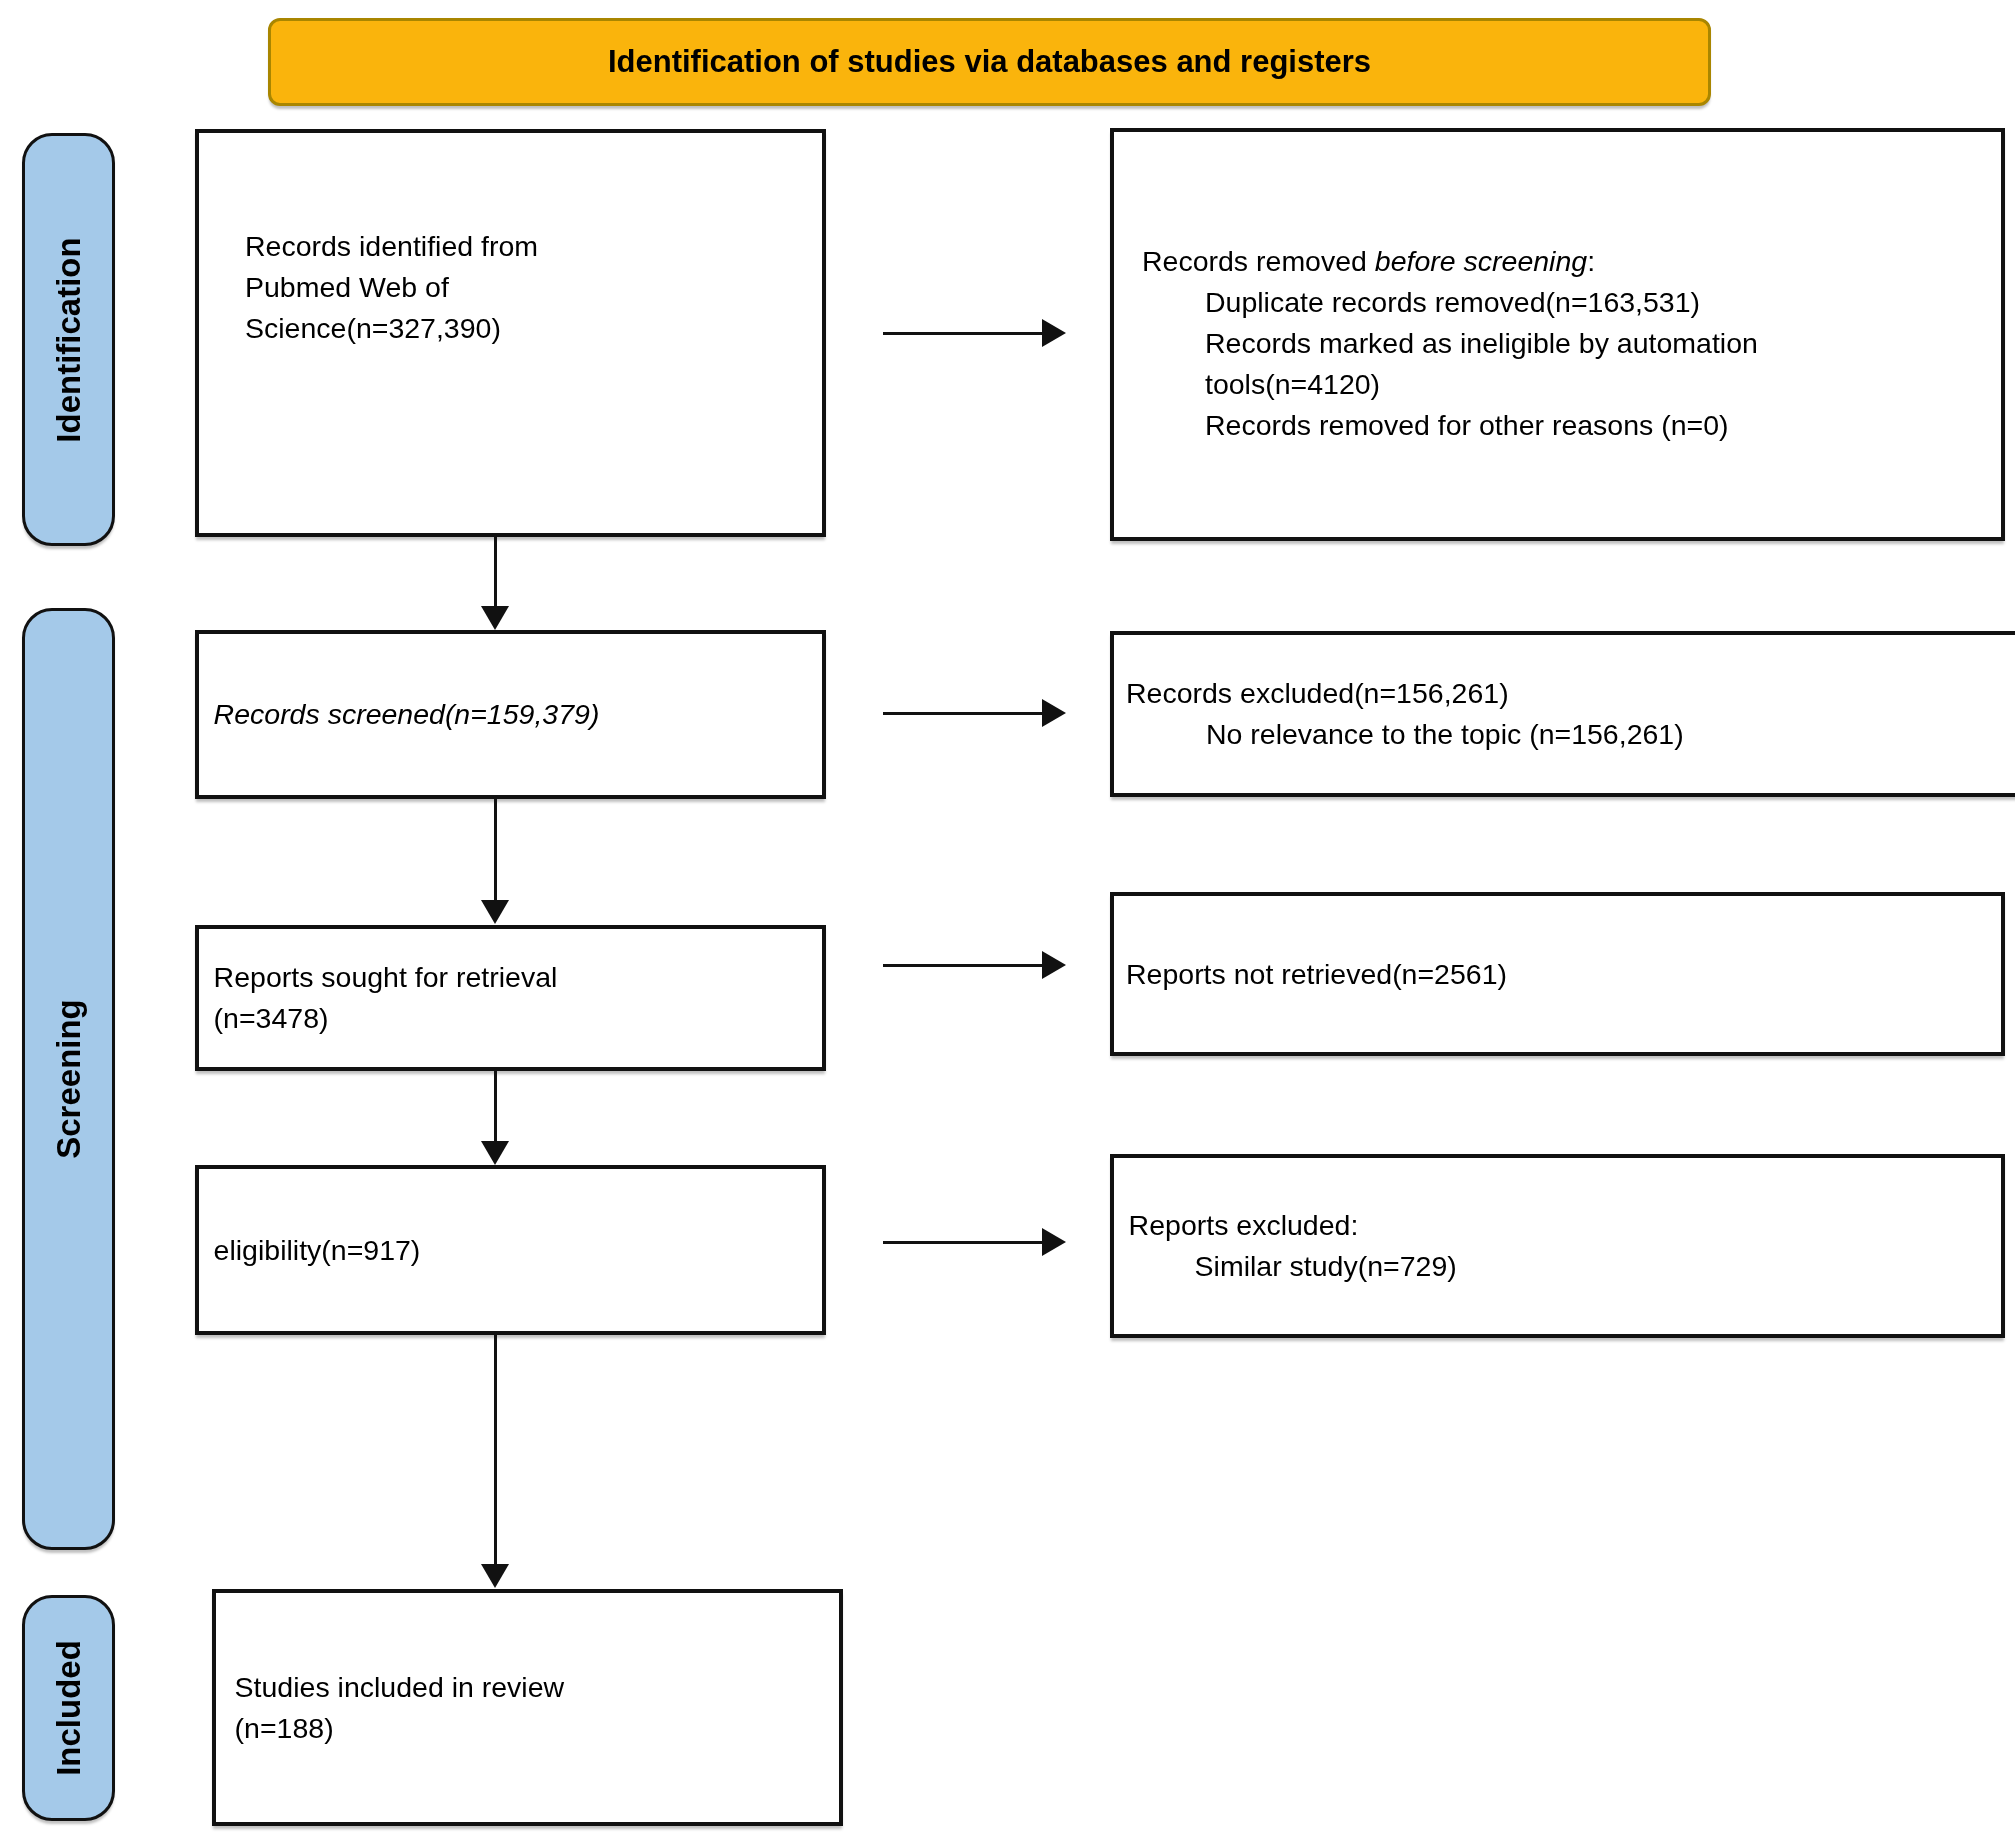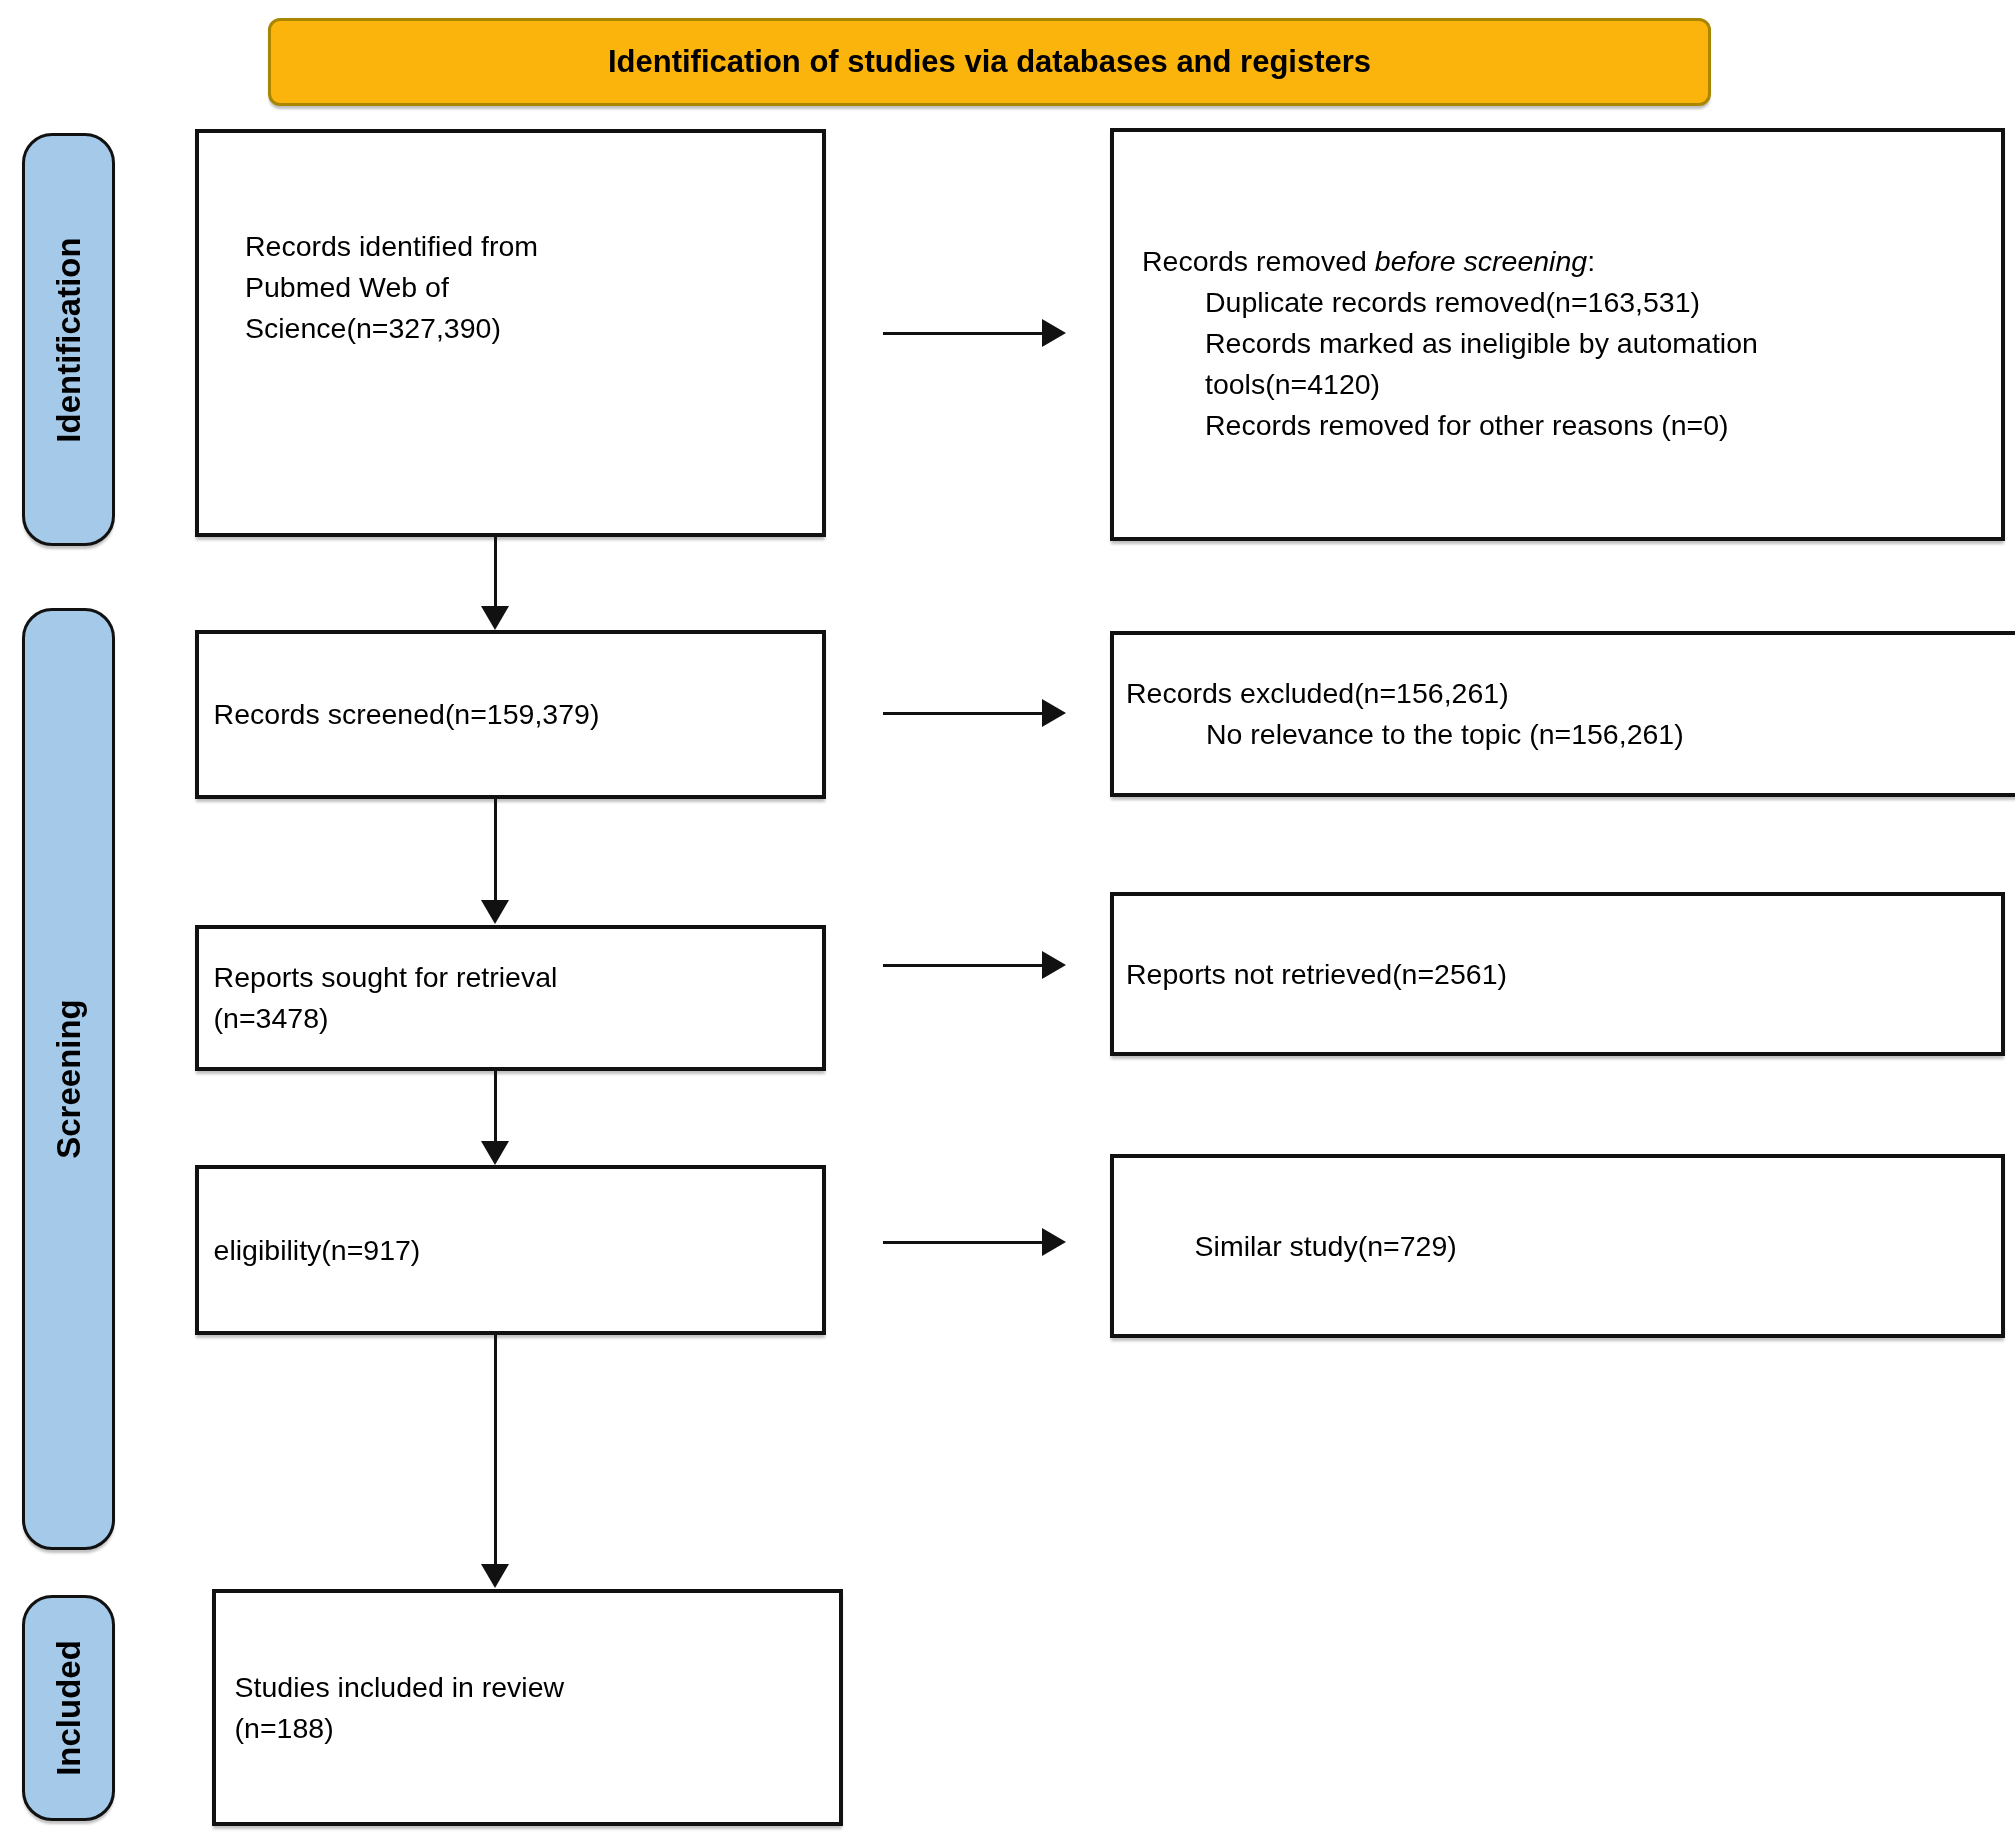--- a/index.html
+++ b/index.html
@@ -84,21 +84,21 @@
   <div class="stage" style="top:1595px;height:226px;">
     <span class="vtext">Included</span>
   </div>
 
   <div class="box" style="left:186px;top:129px;width:631px;height:408px;padding:93px 26.5px 0 46px;">
     <div>Records identified from</div>
     <div>Pubmed Web of</div>
     <div>Science(n=327,390)</div>
   </div>
 
-  <div class="box vcenter" style="left:186px;top:630px;width:631px;height:169px;padding-left:14.6px;">
+  <div class="box vcenter" style="left:186px;top:630px;width:631px;height:169px;padding-left:14.6px;font-style:italic;">
     <div>Records screened(n=159,379)</div>
   </div>
 
   <div class="box vcenter" style="left:186px;top:925px;width:631px;height:146px;padding-left:14.6px;">
     <div>Reports sought for retrieval</div>
     <div>(n=3478)</div>
   </div>
 
   <div class="box vcenter" style="left:186px;top:1165px;width:631px;height:170px;padding-left:14.6px;">
     <div>eligibility(n=917)</div>
@@ -127,20 +127,21 @@
   <div class="box vcenter" style="left:1101px;top:631px;width:1074px;height:166px;padding-left:12px;">
     <div>Records excluded(n=156,261)</div>
     <div class="indent120">No relevance to the topic (n=156,261)</div>
   </div>
 
   <div class="box vcenter" style="left:1101px;top:892px;width:895px;height:164px;padding-left:12px;">
     <div>Reports not retrieved(n=2561)</div>
   </div>
 
   <div class="box vcenter" style="left:1101px;top:1154px;width:895px;height:184px;padding-left:14.6px;">
+    <div>Reports excluded:</div>
     <div class="indent100">Similar study(n=729)</div>
   </div>
 
   <div class="varrow" style="left:485px;top:537px;height:69px;"></div>
   <div class="varrow" style="left:485px;top:799px;height:101px;"></div>
   <div class="varrow" style="left:485px;top:1071px;height:70px;"></div>
   <div class="varrow" style="left:485px;top:1335px;height:229px;"></div>
 
   <div class="harrow" style="left:874px;top:332px;width:159px;"></div>
   <div class="harrow" style="left:874px;top:712px;width:159px;"></div>

